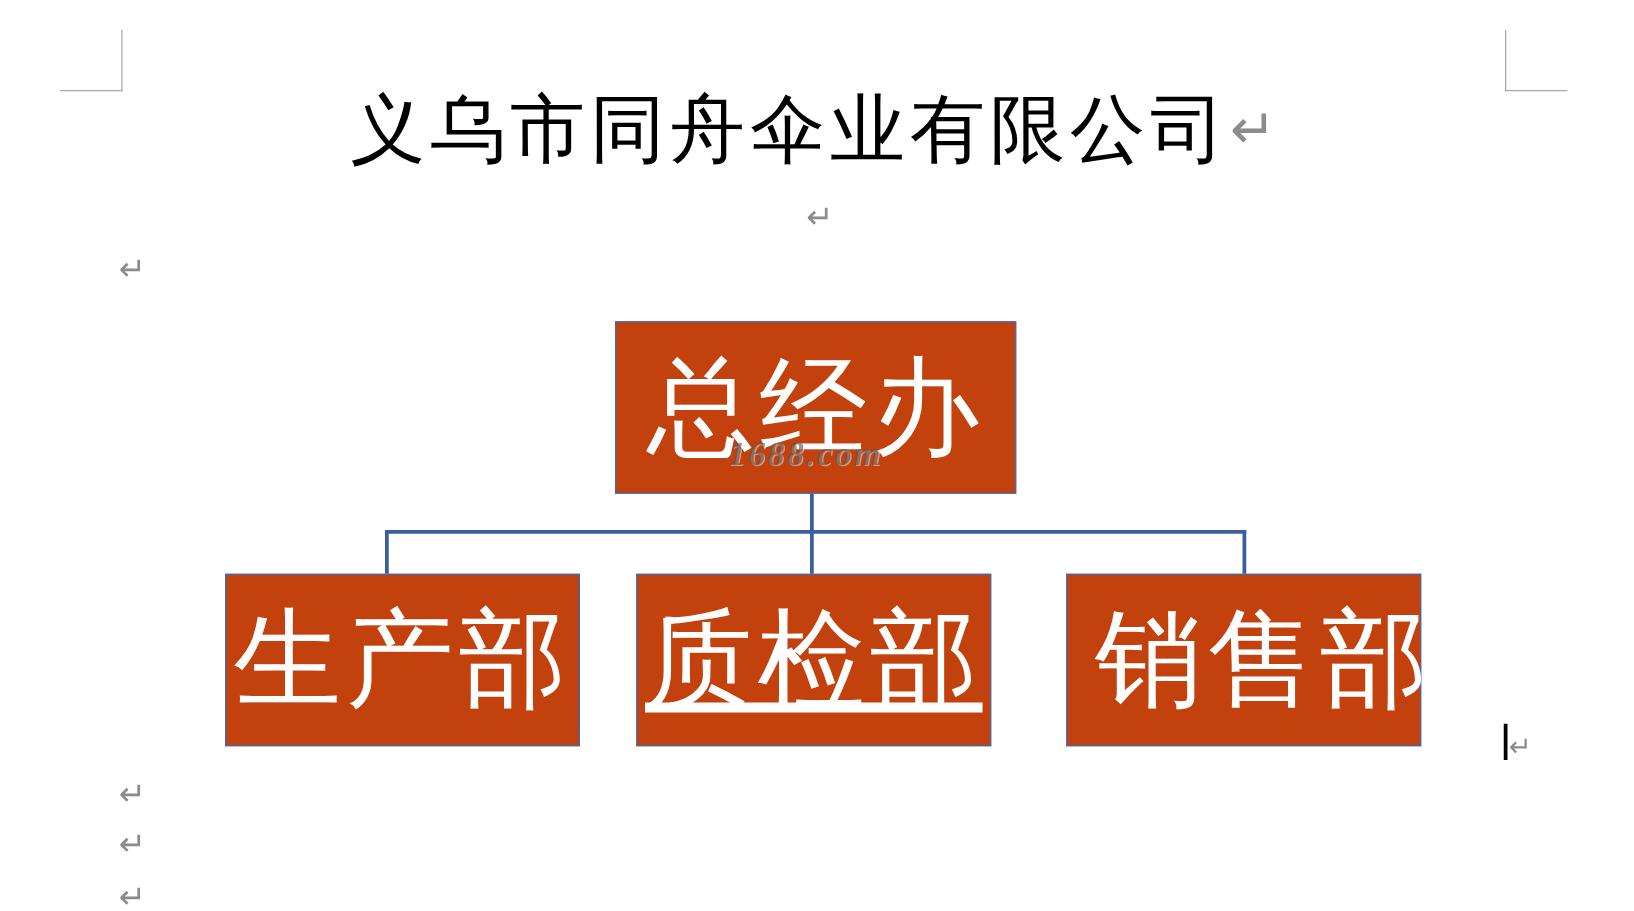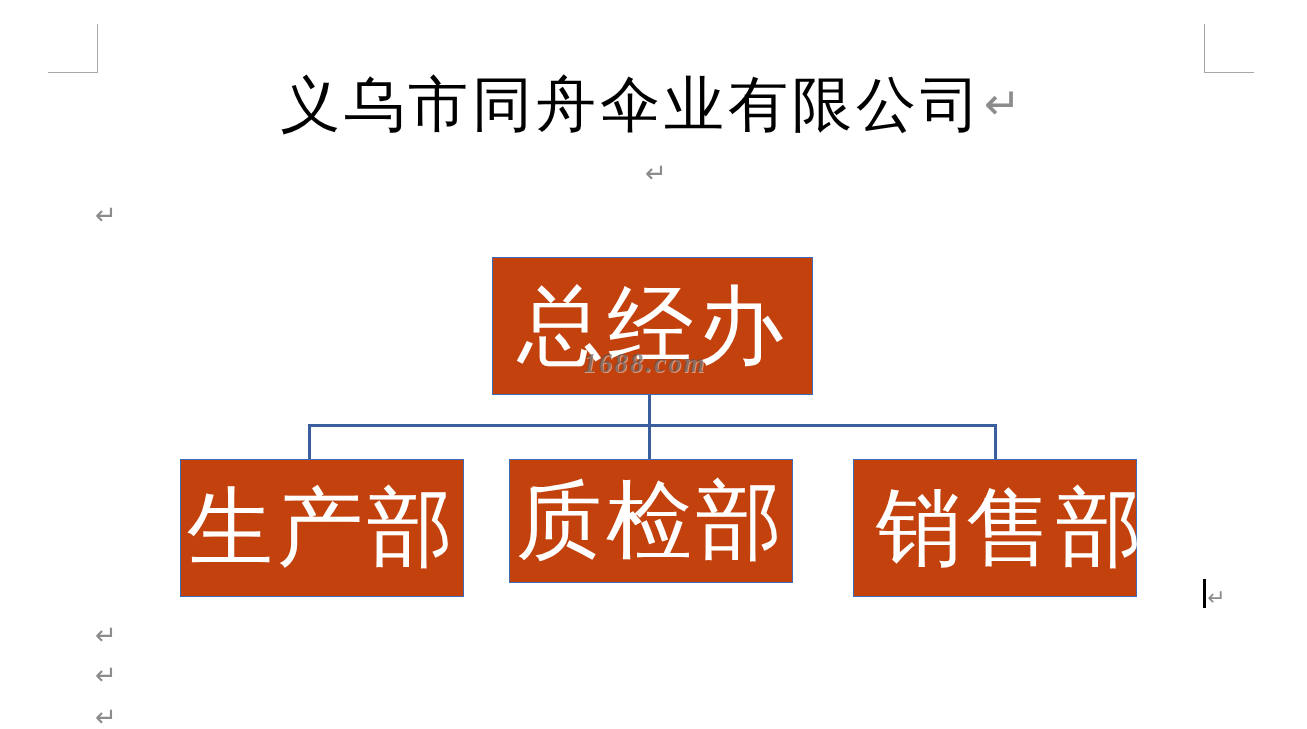--- a/index.html
+++ b/index.html
@@ -31,21 +31,21 @@
     background:#c2410c;
     border:1px solid #3e6bb5;
     color:#ffffff;
     display:flex;align-items:center;justify-content:center;
     font-size:86px;font-weight:300;letter-spacing:4px;
     white-space:nowrap;overflow:visible;
     box-sizing:border-box;
   }
   .box-root {left:492px;top:257px;width:321px;height:138px;}
   .box-c0   {left:168px;top:459px;width:284px;height:138px;margin-left:12px;}
-  .box-c1   {left:509px;top:459px;width:284px;height:124px;}
+  .box-c1   {left:509px;top:459px;width:284px;height:138px;text-decoration:underline;}
   .box-c2   {left:853px;top:459px;width:284px;height:138px;padding-left:32px;}
   .conn{position:absolute;background:#3a5e9e;}
   .conn.v-root {left:648px;top:395px;width:3px;height:64px;}
   .conn.h-main {left:308px;top:424px;width:689px;height:3px;}
   .conn.v-left {left:308px;top:424px;width:3px;height:35px;}
   .conn.v-right{left:994px;top:424px;width:3px;height:35px;}
   
   .watermark{
     position:absolute;left:583px;top:348px;width:160px;
     font-family:"Liberation Serif","DejaVu Serif",serif;

